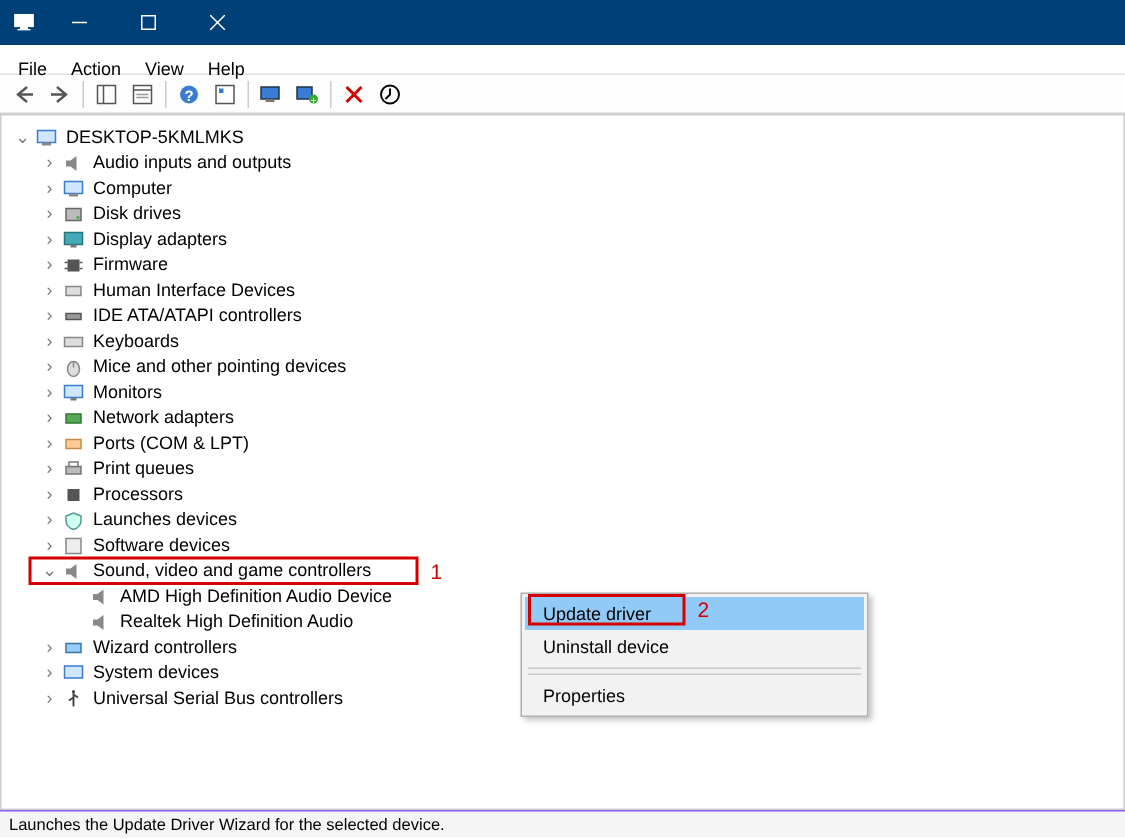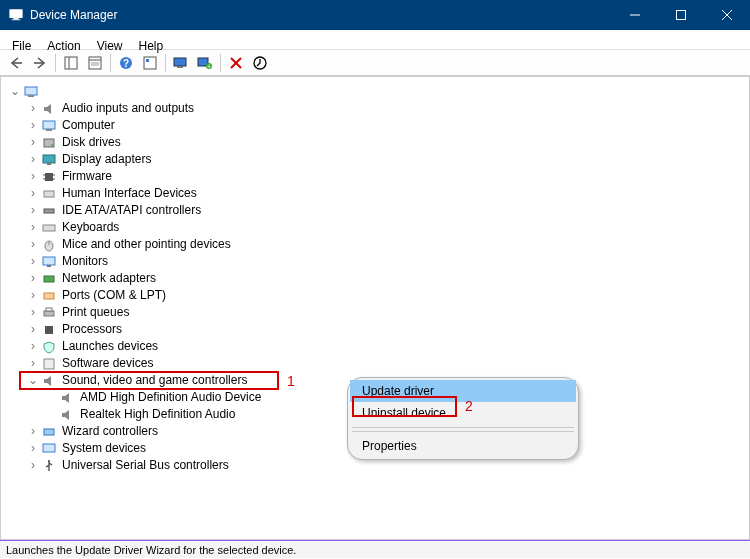--- a/index.html
+++ b/index.html
@@ -42,21 +42,20 @@
 <body>
 
 <div class="titlebar">
   <span class="titlebar-icon">
     <svg width="14" height="14" viewBox="0 0 16 16">
         <rect x="1" y="2" width="14" height="9" fill="#fff" stroke="#fff" stroke-width="1"></rect>
         <rect x="5" y="11" width="6" height="2" fill="#fff"></rect>
         <rect x="3" y="13" width="10" height="1" fill="#fff"></rect>
       </svg>
   </span>
-  <span class="titlebar-text">Device Manager</span>
   <div class="caption-btn">
     <svg width="10" height="10">
         <line x1="0" y1="5" x2="10" y2="5" stroke="#fff" stroke-width="1"></line>
       </svg>
   </div>
   <div class="caption-btn">
     <svg width="10" height="10">
         <rect x="0.5" y="0.5" width="9" height="9" fill="none" stroke="#fff" stroke-width="1"></rect>
       </svg>
   </div>
@@ -148,20 +147,21 @@
 <div class="tree">
 
   <div class="node indent0">
     <span class="expander">⌄</span>
     <span class="nicon">
         <svg width="14" height="14">
           <rect x="1" y="2" width="12" height="8" fill="#cfe6ff" stroke="#3a7bd5"></rect>
           <rect x="4" y="10" width="6" height="2" fill="#888"></rect>
         </svg>
       </span>
+    <span>DESKTOP-5KMLMKS</span>
   </div>
 
   <div class="node indent1">
       <span class="expander">›</span>
       <span class="nicon">
         <svg width="14" height="14">
           <path d="M2 5h3l4-3v10l-4-3H2z" fill="#888"></path>
         </svg>
       </span>
       <span>Audio inputs and outputs</span>
@@ -366,21 +366,21 @@
           <path d="M7 2v10M7 4l3 2M7 6l-3 2" stroke="#444" fill="none" stroke-width="1.3"></path>
           <circle cx="7" cy="2" r="1" fill="#444"></circle>
         </svg>
       </span>
       <span>Universal Serial Bus controllers</span>
     </div>
 
   <div class="highlight-box" style="left:18px; top:294px; width:260px; height:19px;"></div>
   <span class="anno" style="left:286px; top:296px;">1</span>
 
-  <div class="ctx-menu" style="left:346px; top:300px;border-radius:15px;">
+  <div class="ctx-menu" style="left:346px; top:318px;">
     <div class="ctx-item hover"><span>Update driver</span></div>
     <div class="ctx-item"><span>Uninstall device</span></div>
     <div class="ctx-sep"></div>
     <div class="ctx-sep"></div>
     <div class="ctx-item bold"><span>Properties</span></div>
   </div>
 
   <div class="highlight-box" style="left:351px; top:319px; width:105px; height:21px;"></div>
   <span class="anno" style="left:464px; top:321px;">2</span>
 </div>

